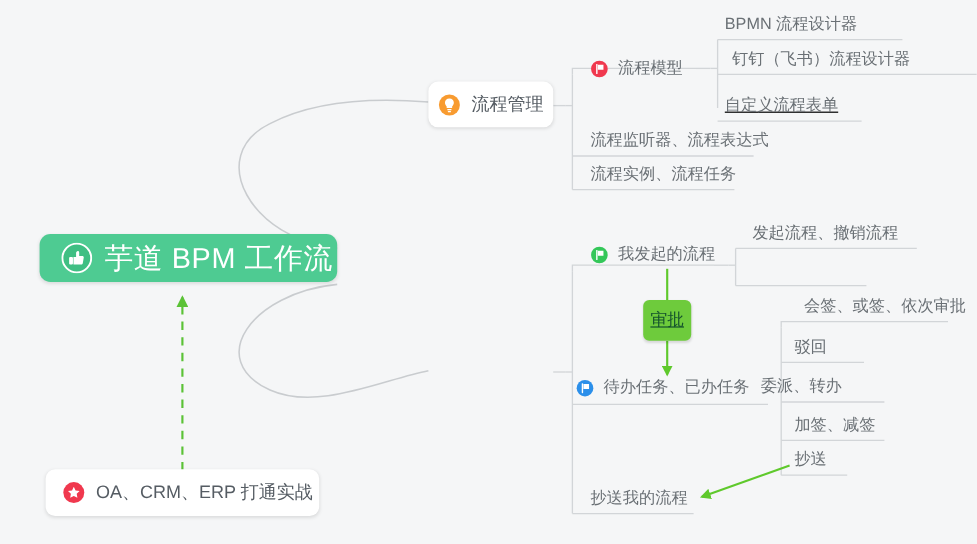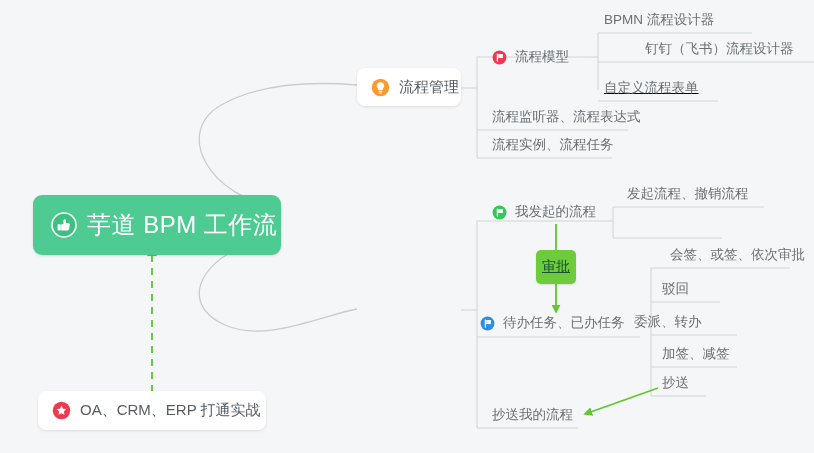--- a/index.html
+++ b/index.html
@@ -165,35 +165,35 @@
     <path d="M 651 396 L 706 396" fill="none" stroke="#d2d5d8" stroke-width="1.1"></path>
 
     <path d="M 556 224 L 556 250" fill="none" stroke="#5FC92C" stroke-width="1.8"></path>
     <path d="M 556 284 L 556 312" fill="none" stroke="#5FC92C" stroke-width="1.8" marker-end="url(#arrowGreen)"></path>
 
     <path d="M 658 388 L 585 414" fill="none" stroke="#5FC92C" stroke-width="1.8" marker-end="url(#arrowGreen)"></path>
 
     <path d="M 152 392 L 152 248" fill="none" stroke="#5BC236" stroke-width="1.8" stroke-dasharray="7 6" marker-end="url(#arrowGreenDash)"></path>
   </svg>
 
-  <div class="root-node" style="left:33px; top:195px; width:248px; height:60px;">
+  <div class="root-node" style="left:33px; top:195px; width:248px; height:40px;">
     <span class="icon icon-root">
       <svg viewBox="0 0 26 26">
         <circle cx="13" cy="13" r="12" fill="#3FBF83" stroke="#ffffff" stroke-width="1.6"></circle>
         <path d="M10.2 12.2 L12.4 12.2 L12.4 9.1 C12.4 8.0 13.1 7.2 13.9 7.2
                  C14.6 7.2 15.0 7.7 15.0 8.6 L15.0 11.3 L17.6 11.3
                  C18.4 11.3 18.9 11.9 18.8 12.6 L18.0 17.3
                  C17.9 18.0 17.3 18.5 16.6 18.5 L10.2 18.5 Z" fill="#ffffff"></path>
         <rect x="6.6" y="12.2" width="3.2" height="6.3" rx="0.9" fill="#ffffff"></rect>
       </svg>
     </span>
     <span class="root-label">芋道 BPM 工作流</span>
   </div>
 
-  <div class="card-node" style="left:357px; top:68px; width:104px; height:38px;">
+  <div class="card-node" style="left:357px; top:68px; width:104px; height:38px;justify-content:center;">
     <span class="icon icon-card">
       <svg viewBox="0 0 20 20">
         <circle cx="10" cy="10" r="9.2" fill="#F89B30"></circle>
         <path d="M10 4.4 C7.6 4.4 6.1 6.1 6.1 8.1 C6.1 9.5 6.9 10.5 7.6 11.3
                  L7.6 12.6 L12.4 12.6 L12.4 11.3 C13.1 10.5 13.9 9.5 13.9 8.1
                  C13.9 6.1 12.4 4.4 10 4.4 Z" fill="#ffffff"></path>
         <rect x="8.1" y="13.4" width="3.8" height="1.3" rx="0.6" fill="#ffffff"></rect>
         <rect x="8.6" y="15.3" width="2.8" height="1.1" rx="0.5" fill="#ffffff"></rect>
       </svg>
     </span>
@@ -216,21 +216,21 @@
   </div>
 
   <div class="text-node" style="left:490px; top:132px; height:26px;">
     <span class="text-label">流程实例、流程任务</span>
   </div>
 
   <div class="text-node" style="left:602px; top:7px; height:26px;">
     <span class="text-label">BPMN 流程设计器</span>
   </div>
 
-  <div class="text-node" style="left:643px; top:36px; height:26px;">
+  <div class="text-node" style="left:608px; top:36px; height:26px;">
     <span class="text-label">钉钉（飞书）流程设计器</span>
   </div>
 
   <div class="text-node" style="left:602px; top:75px; height:26px;text-decoration:underline;">
     <span class="text-label">自定义流程表单</span>
   </div>
 
 
   <div class="text-node with-icon" style="left:492px; top:199px; height:26px;">
     <span class="icon icon-flag">

